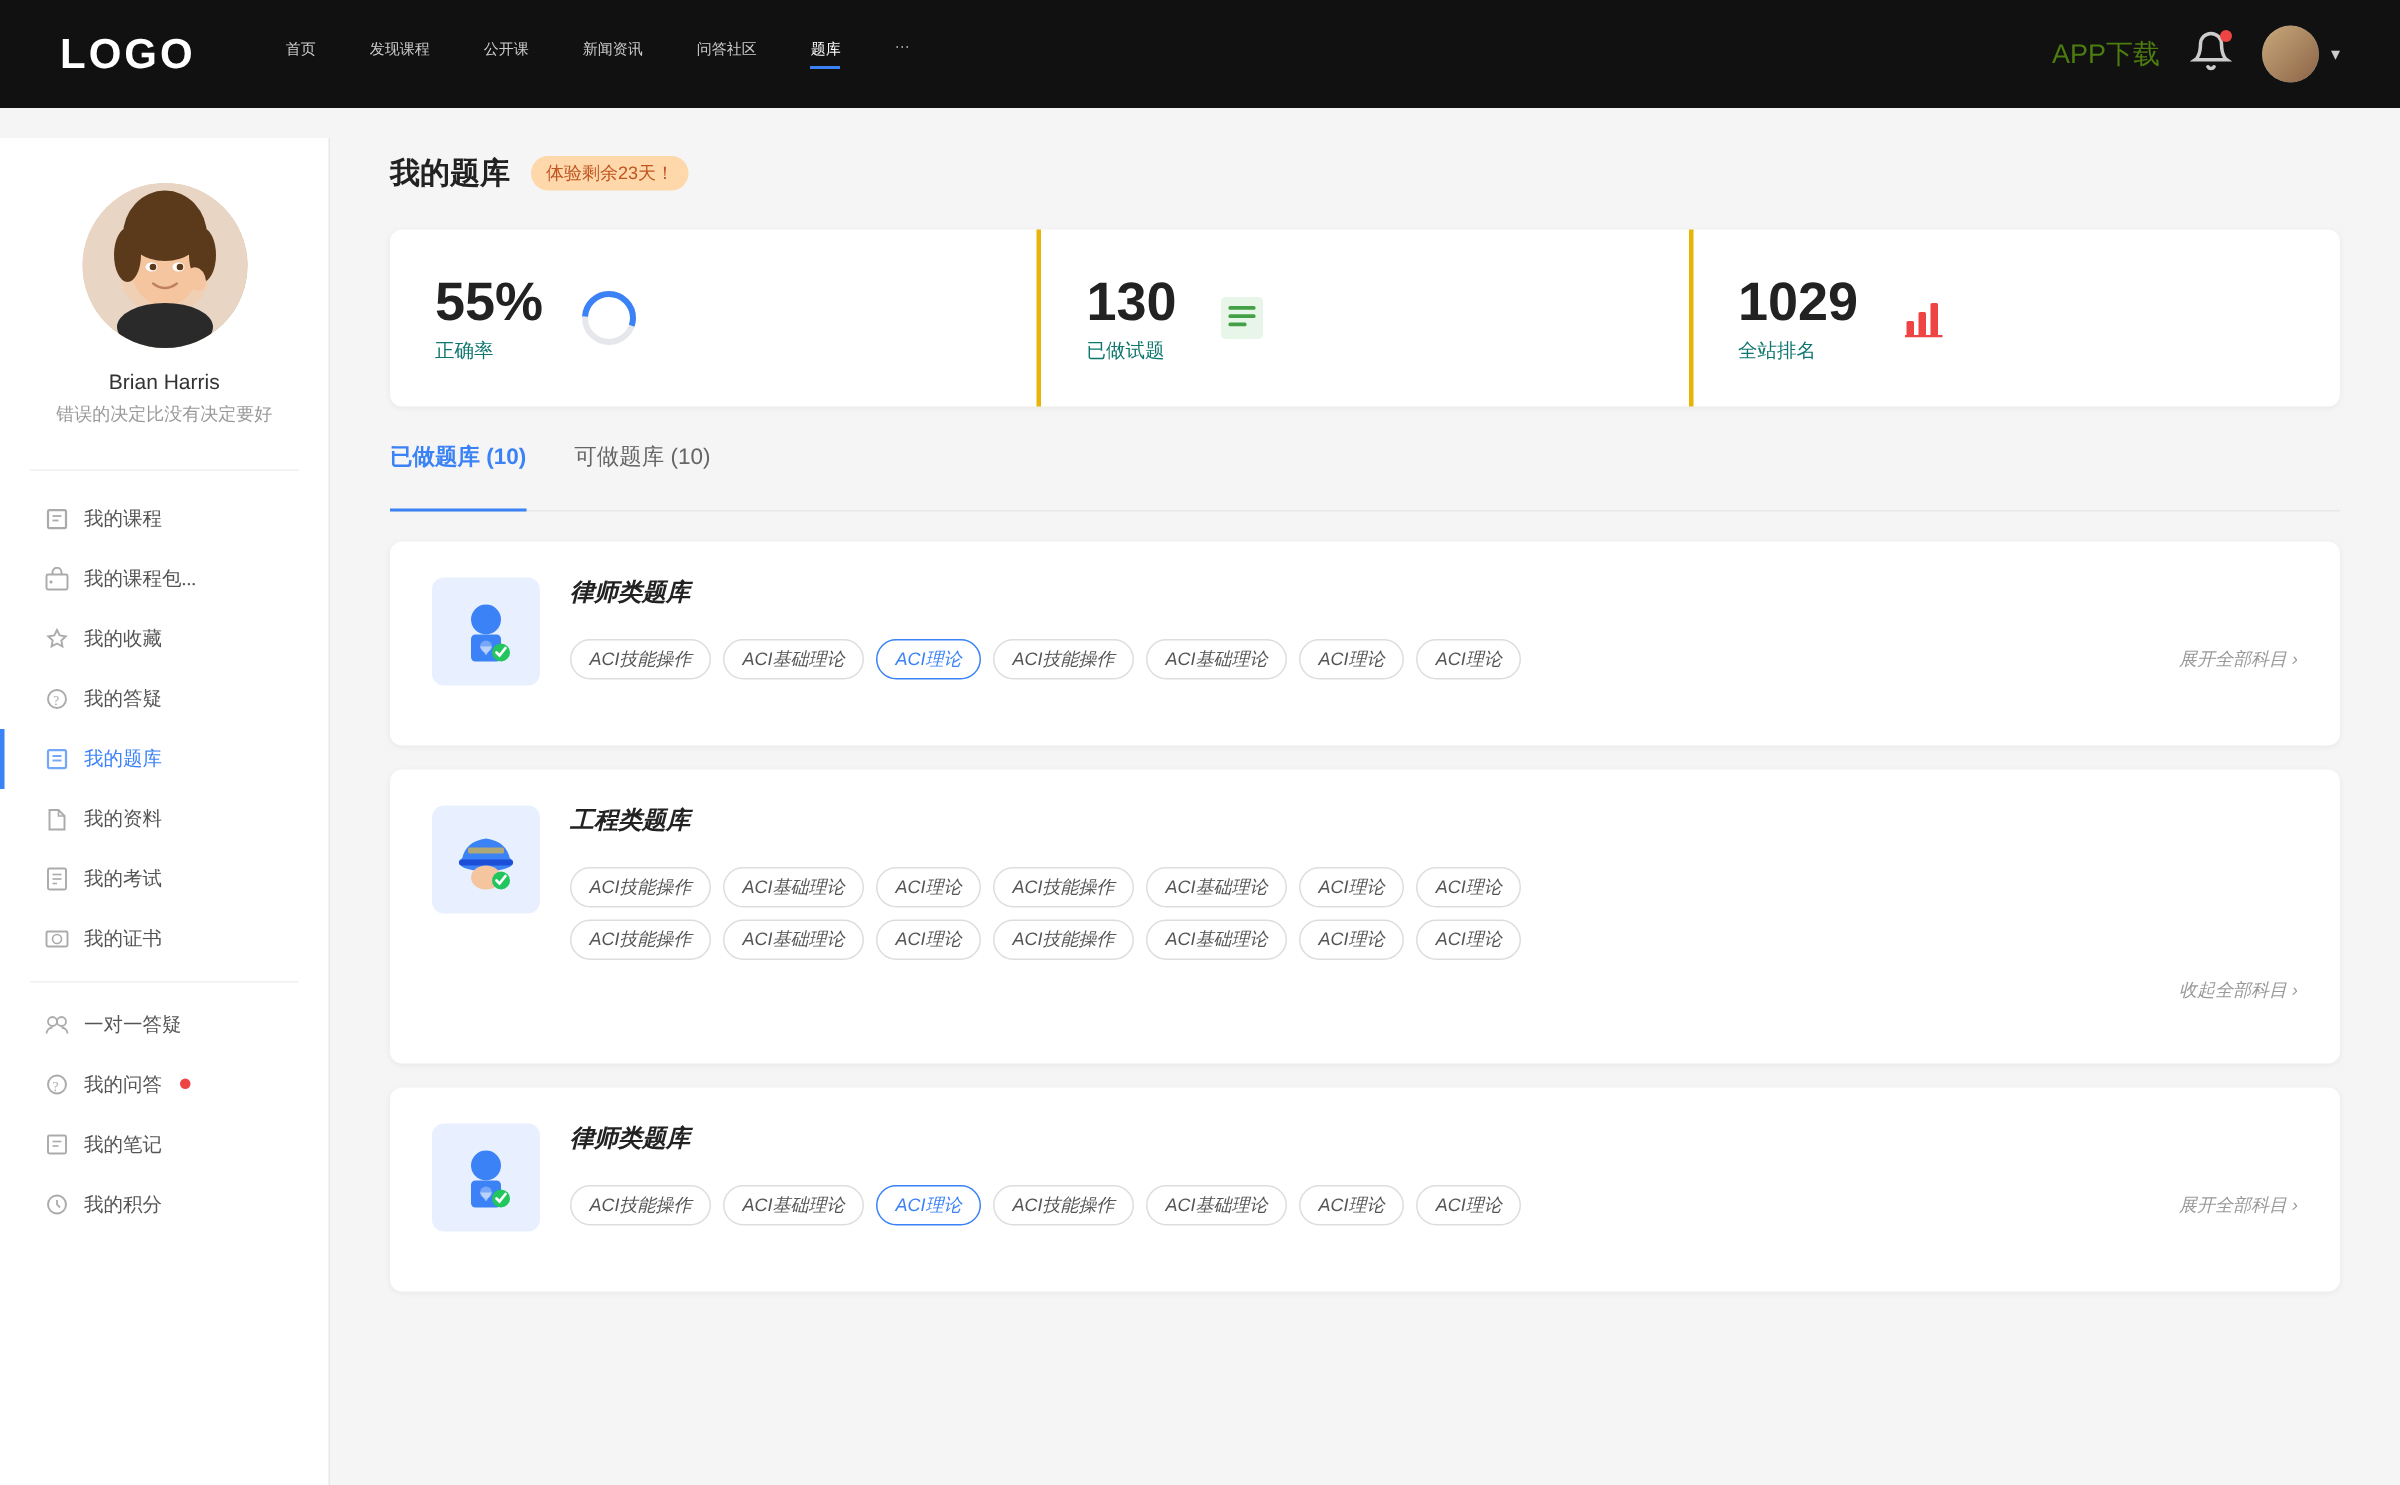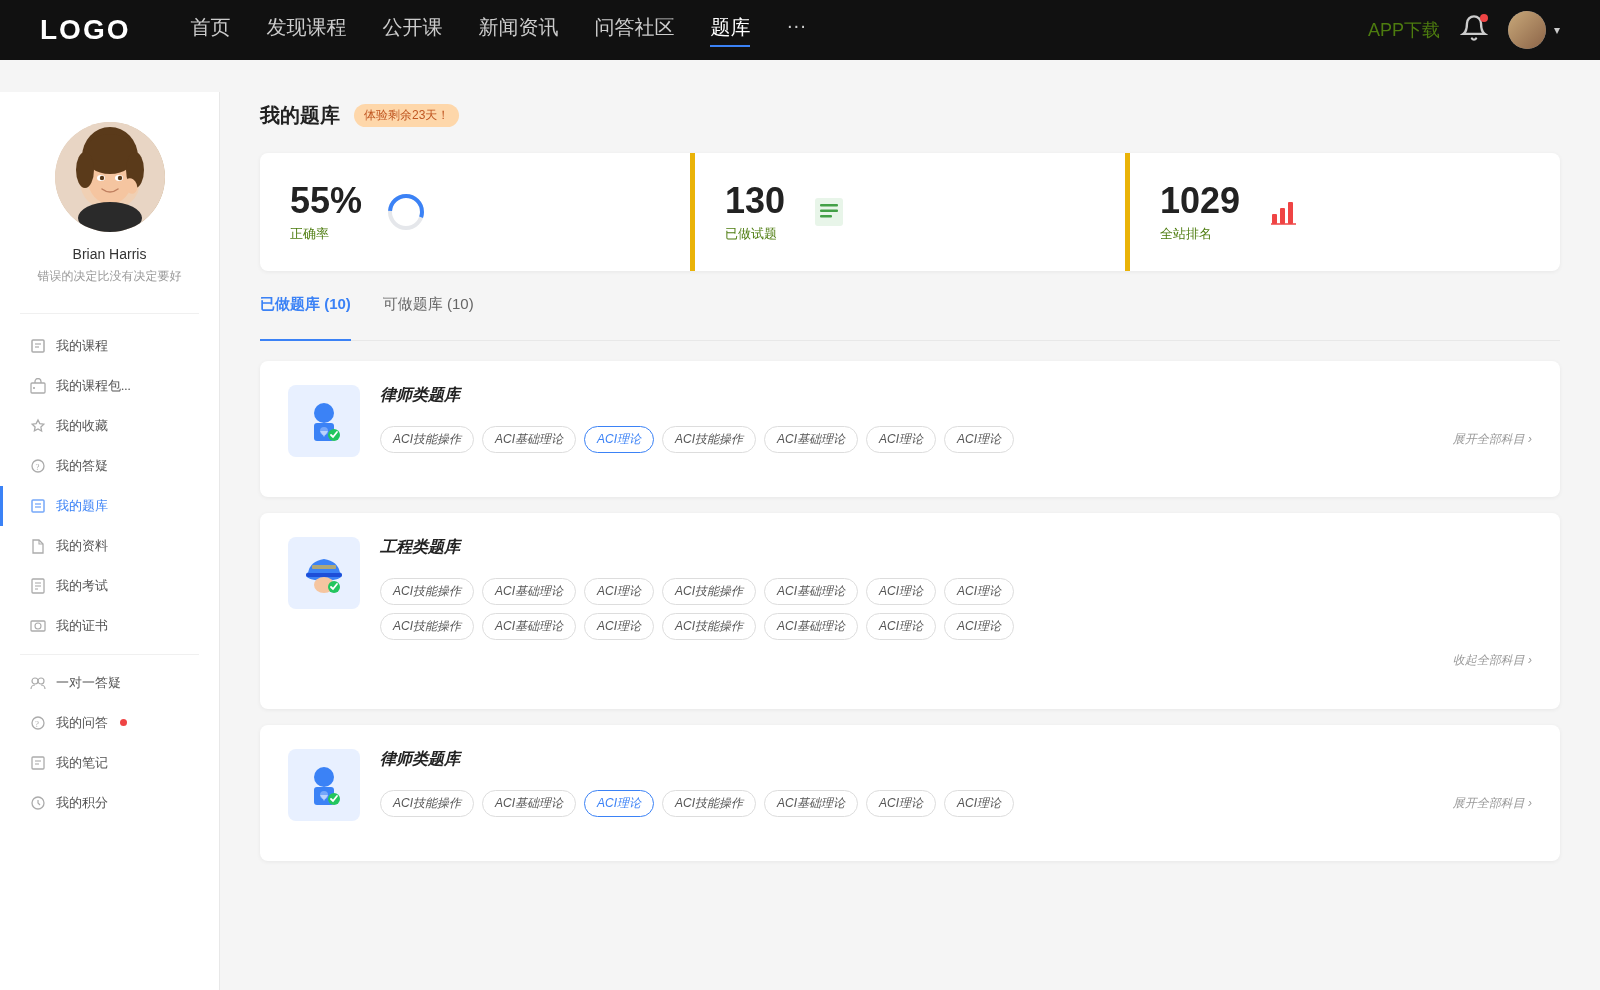--- a/index.html
+++ b/index.html
@@ -1,21 +1,21 @@
 <!DOCTYPE html>
 <html><head>
   <meta charset="utf-8">
   <style>
     * { margin: 0; padding: 0; box-sizing: border-box; }
     body { font-family: -apple-system, BlinkMacSystemFont, 'PingFang SC', 'Microsoft YaHei', sans-serif; background: #f5f5f5; width: 1600px; min-height: 990px; overflow-x: hidden; }
 
     
     .navbar {
       background: #111;
-      height: 60px;
+      height: 72px;
       display: flex;
       align-items: center;
       padding: 0 40px;
       gap: 40px;
       position: fixed;
       top: 0; left: 0; right: 0;
       z-index: 100;
     }
     .nav-logo {
       color: white;
@@ -24,21 +24,21 @@
       letter-spacing: 2px;
       margin-right: 20px;
     }
     .nav-links {
       display: flex;
       gap: 36px;
       flex: 1;
     }
     .nav-link {
       color: #ccc;
-      font-size: 20px;
+      font-size: 10px;
       cursor: pointer;
       white-space: nowrap;
     }
     .nav-link.active {
       color: white;
       border-bottom: 2px solid #3b82f6;
       padding-bottom: 4px;
     }
     .nav-right {
       display: flex;
@@ -221,33 +221,33 @@
       margin-bottom: 24px;
       box-shadow: 0 1px 4px rgba(0,0,0,0.06);
     }
     .stat-item {
       flex: 1;
       padding: 28px 30px;
       display: flex;
       flex-direction: row;
       align-items: center;
       gap: 16px;
-      border-right: 5px solid #eab308;
+      border-right: 3px solid #eab308;
     }
     .stat-item:last-child { border-right: none; }
     .stat-text { display: flex; flex-direction: column; }
     .stat-value {
       font-size: 36px;
       font-weight: 600;
       color: #222;
       line-height: 1.1;
     }
     .stat-label {
       font-size: 13px;
-      color: #4d7c0f;
+      color: #0f766e;
       margin-top: 4px;
     }
     .stat-icon {
       width: 40px; height: 40px;
       display: flex; align-items: center; justify-content: center;
       margin-left: 8px;
     }
 
     
     .tabs-row {

